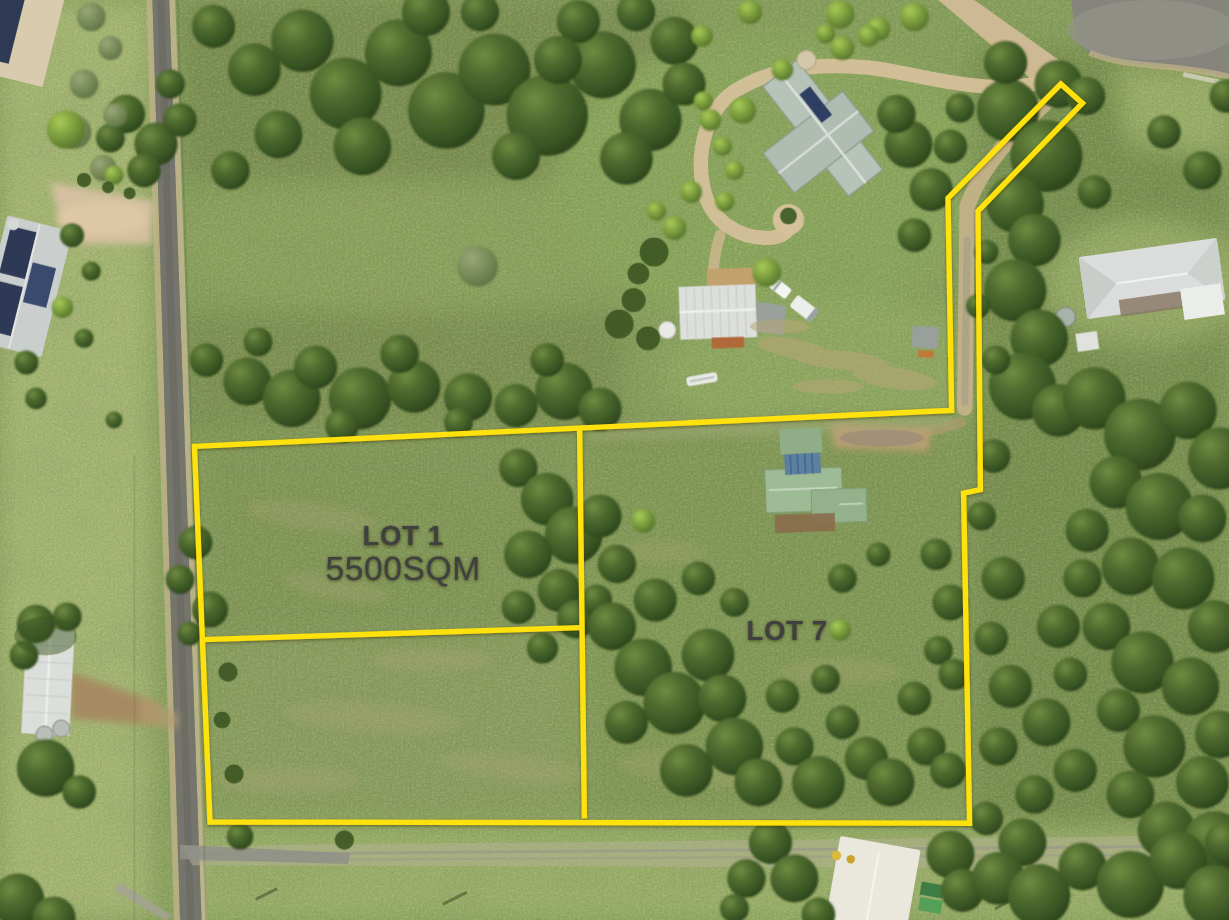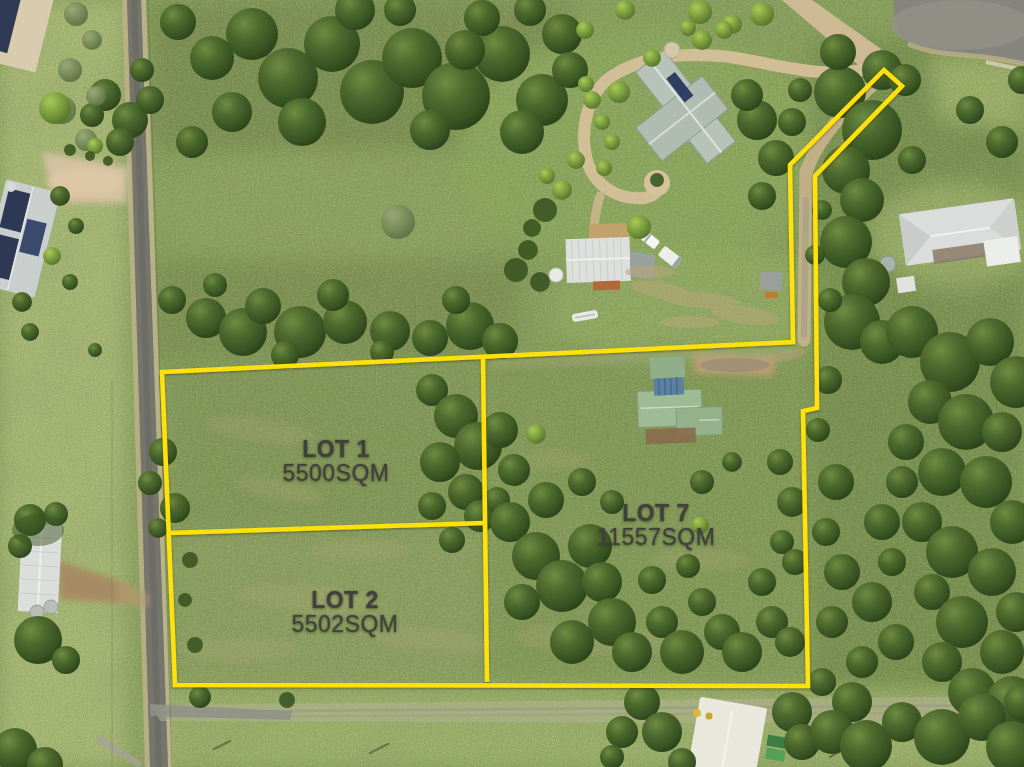--- a/index.html
+++ b/index.html
@@ -3,21 +3,21 @@
 <meta charset="utf-8">
 <style>
   html,body{margin:0;padding:0;background:#222;}
   .stage{position:relative;width:1024px;height:767px;overflow:hidden;
          font-family:"Liberation Sans",sans-serif;background:#85a058;}
   .stage svg{position:absolute;left:0;top:0;}
   .lot-label{position:absolute;transform:translate(-50%,-50%);text-align:center;
              color:#404040;line-height:1.04;white-space:nowrap;pointer-events:none;
              text-shadow:0 1px 3px rgba(45,40,0,.5),0 0 2px rgba(45,40,0,.3);}
   .lot-label .name{font-weight:bold;font-size:23px;letter-spacing:.5px;}
-  .lot-label .area{font-weight:400;font-size:23px;letter-spacing:.5px;}
+  .lot-label .area{font-weight:400;font-size:28px;letter-spacing:.5px;}
 </style>
 </head>
 <body>
 
 <div class="stage">
 <svg width="1024" height="767" viewBox="0 0 1024 767">
   <defs>
     <radialGradient id="tg" cx="35%" cy="30%" r="75%">
       <stop offset="0" stop-color="#6f8c42"></stop>
           <stop offset=".4" stop-color="#4e6a2e"></stop>
@@ -472,21 +472,16 @@
     <path d="M162,372 L793,342 L790,165 L884,70 L902,86 L815,176 L817,408 L803,411 L808,686 L175,685 Z"></path>
     <line x1="483" y1="357" x2="487" y2="682"></line>
     <line x1="169" y1="533" x2="484" y2="523"></line>
   </g>
 </svg>
 
 <div class="lot-label" style="left:336px;top:462px;">
   <div class="name">LOT 1</div>
   <div class="area">5500SQM</div>
 </div>
-<div class="lot-label" style="left:345px;top:613px;">
-  <div class="name">LOT 2</div>
-  <div class="area">5502SQM</div>
-</div>
 <div class="lot-label" style="left:656px;top:526px;">
   <div class="name">LOT 7</div>
-  <div class="area">11557SQM</div>
 </div>
 </div>
 
 </body></html>

